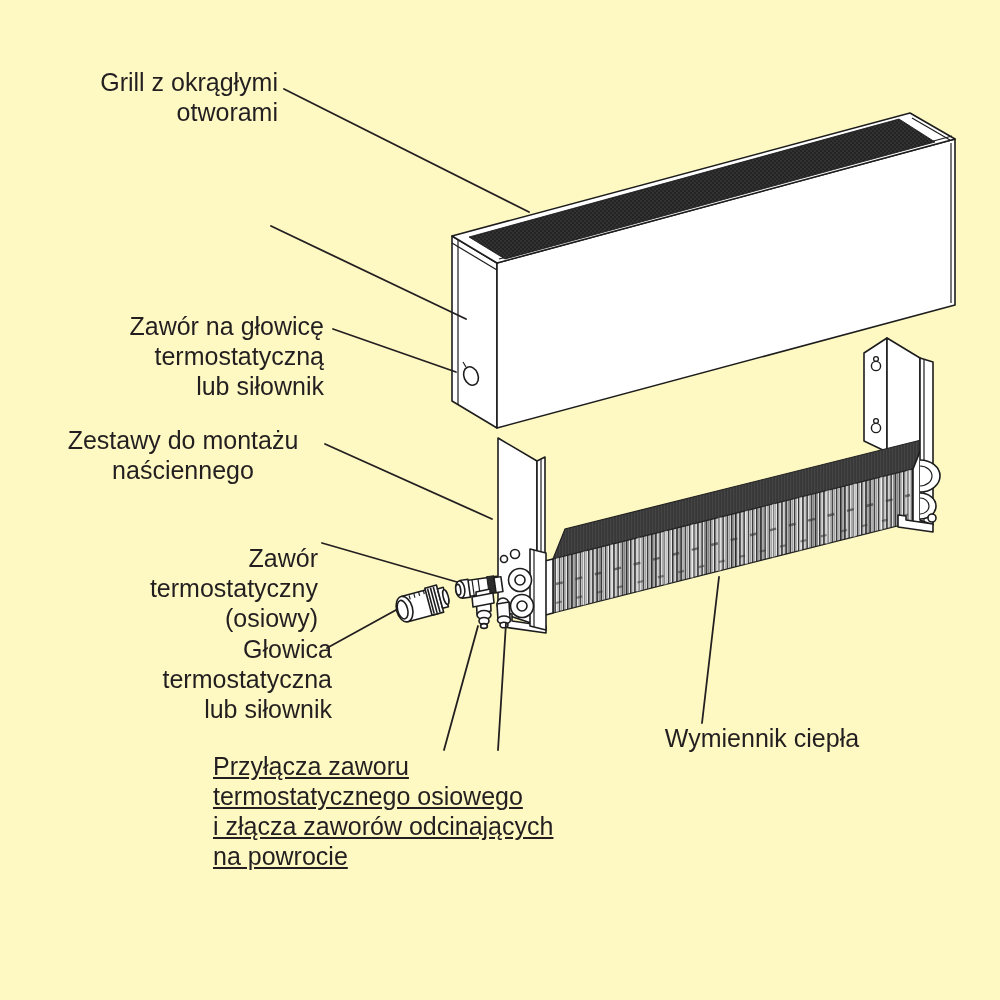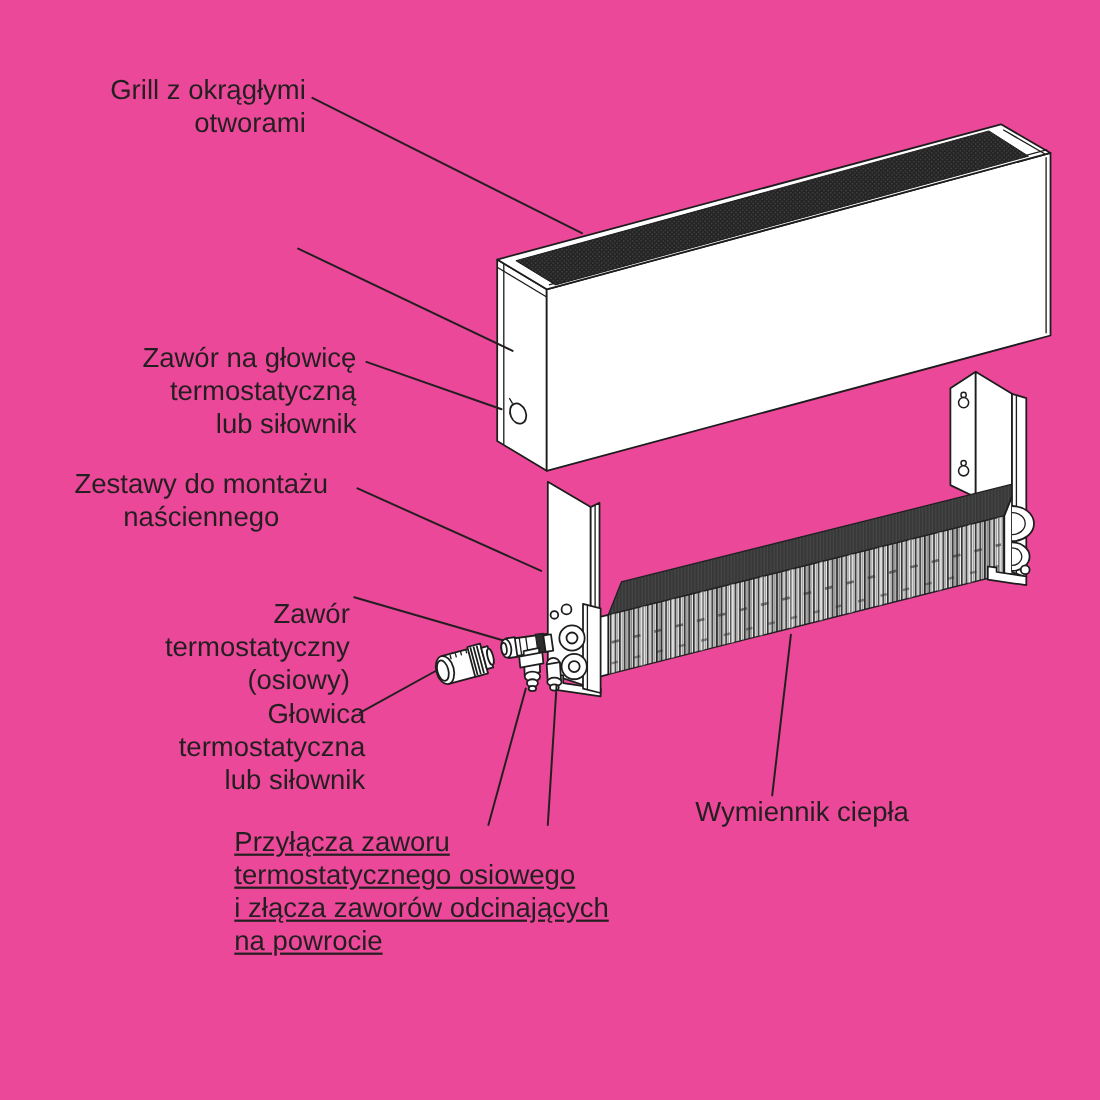--- a/index.html
+++ b/index.html
@@ -1,16 +1,16 @@
 <!DOCTYPE html>
 <html><head>
 <meta charset="utf-8">
 <style>
   html,body{margin:0;padding:0;background:#ffffff;}
-  .page{position:relative;width:1000px;height:1000px;background:#ec4899;overflow:hidden;
+  .page{position:relative;width:1000px;height:1000px;background:#fef9c3;overflow:hidden;
         font-family:"Liberation Sans", sans-serif;}
   .lbl{position:absolute;font-size:25px;line-height:30px;color:#231f20;white-space:pre-line;}
   .r{text-align:right;}
   .caption{position:absolute;font-size:25px;color:#231f20;letter-spacing:-0.2px;}
   svg{position:absolute;left:0;top:0;}
   .ln{stroke:#231f20;stroke-width:1.8;stroke-linecap:round;fill:none;}
   .st{stroke:#1d1d1d;stroke-width:1.6;stroke-linejoin:round;fill:#ffffff;}
   .stl{stroke:#1d1d1d;stroke-width:1.2;fill:none;}
 </style>
 </head>
@@ -179,15 +179,15 @@
 <div class="lbl r" style="left:98px;  top:530px; width:220px;margin-top:13px;">Zawór
 termostatyczny
 (osiowy)</div>
 <div class="lbl r" style="left:112px;  top:634px; width:220px;">Głowica
 termostatyczna
 lub siłownik</div>
 <div class="lbl" style="left:213px; top:751px; width:380px;text-decoration:underline;">Przyłącza zaworu
 termostatycznego osiowego
 i złącza zaworów odcinających
 na powrocie</div>
-<div class="lbl" style="left:632px; top:723px; width:260px;">Wymiennik ciepła</div>
+<div class="lbl" style="left:632px; top:723px; width:260px;text-align:center;">Wymiennik ciepła</div>
 
 </div>
 
 </body></html>

